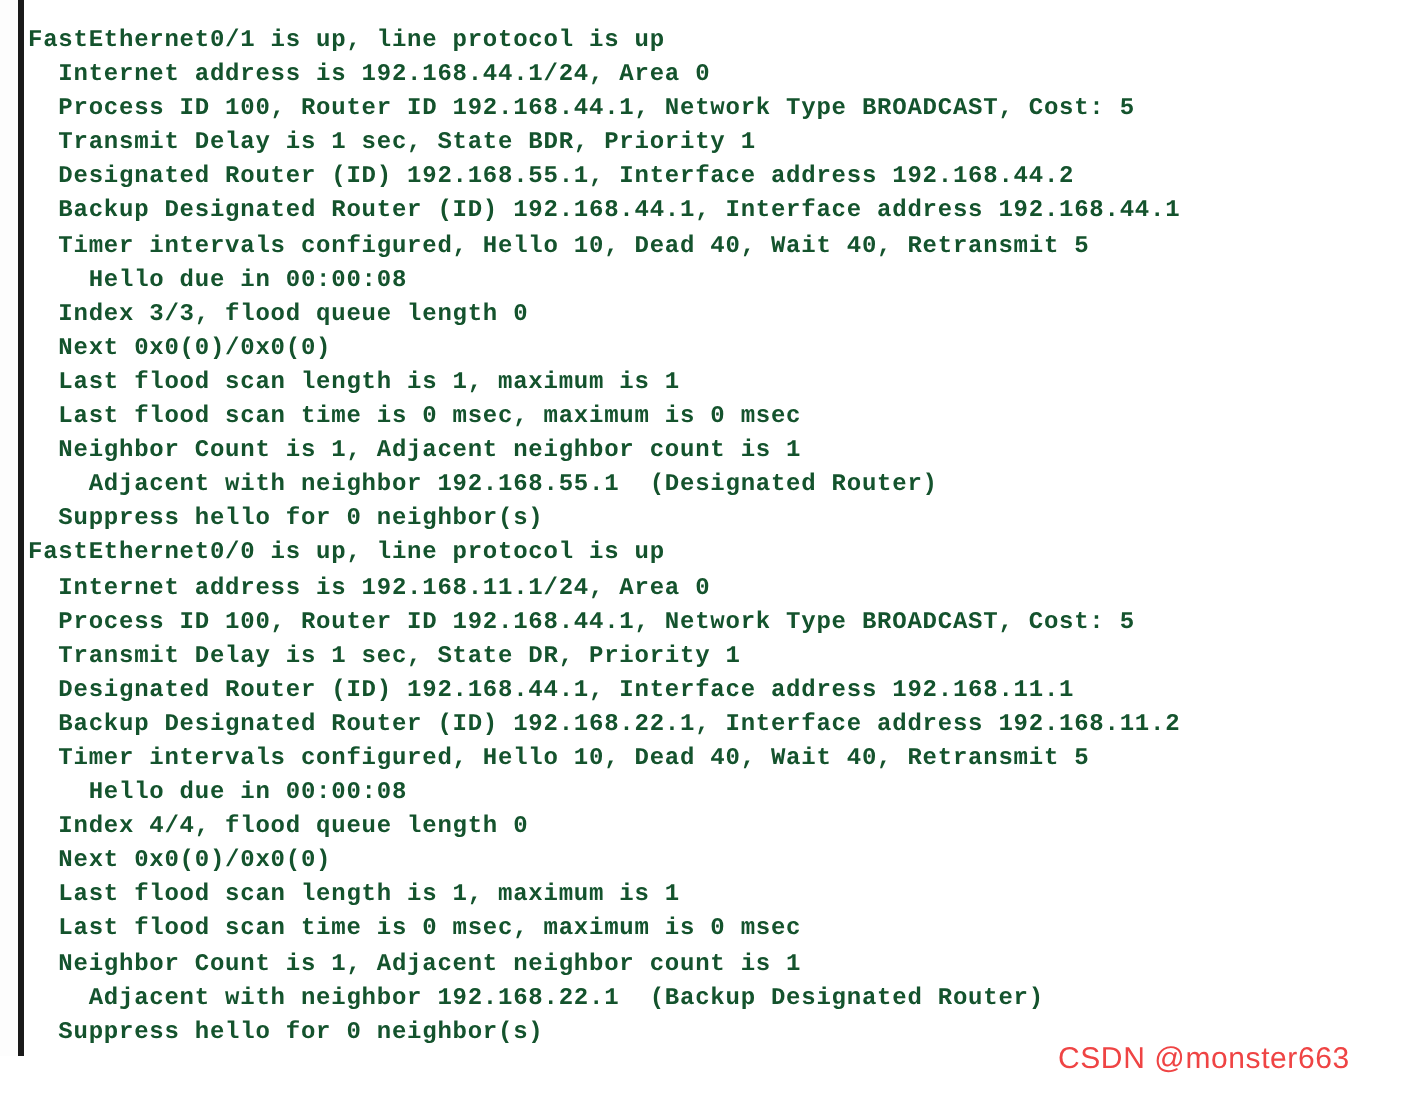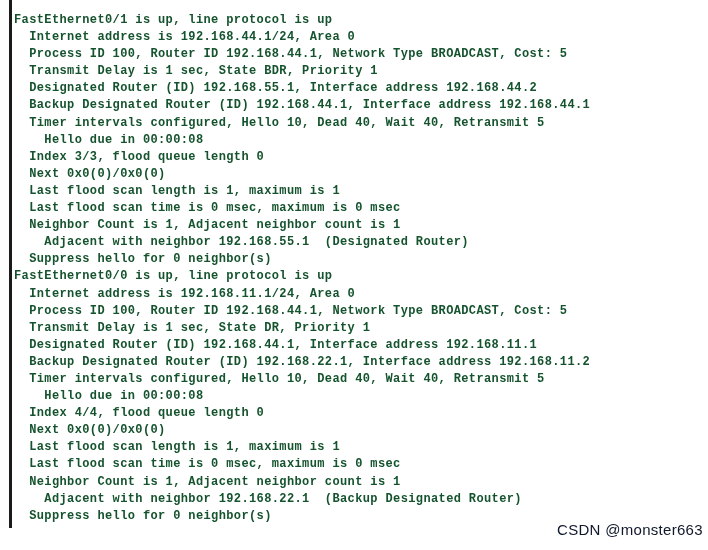--- a/index.html
+++ b/index.html
@@ -55,24 +55,23 @@
     display: block;
     height: 17.1px;
     white-space: pre;
   }
   .watermark {
     position: absolute;
     left: 529px;
     top: 521px;
     font-family: "Liberation Sans", sans-serif;
     font-size: 15px;
-    color: #0f172a;
+    color: #ef4444;
     letter-spacing: 0.3px;
     white-space: pre;
-    margin-left: 28px;
   }
 </style>
 </head>
 <body>
 
 <div id="terminal-root">
 
   <div class="gutter-strip"></div>
   <div class="edge-rule"></div>
 

